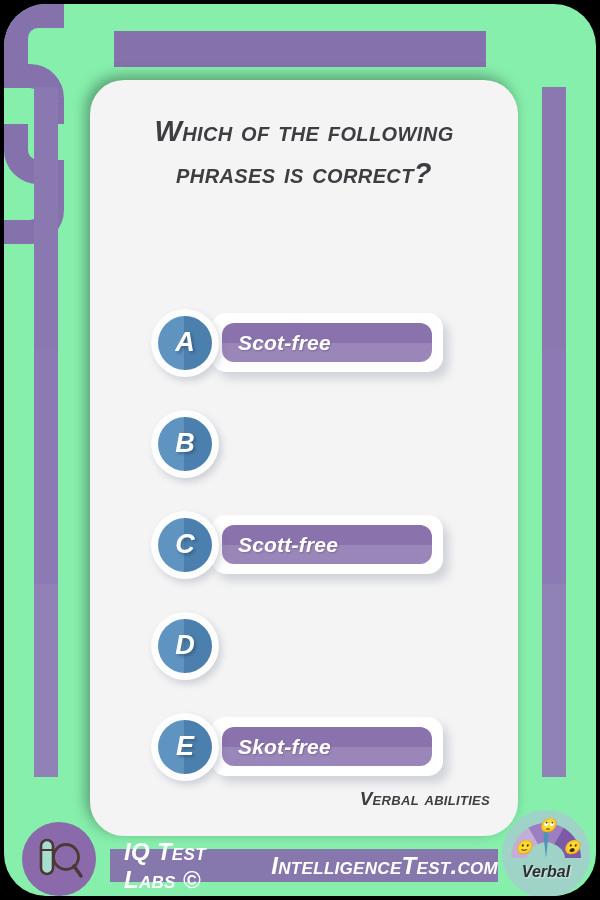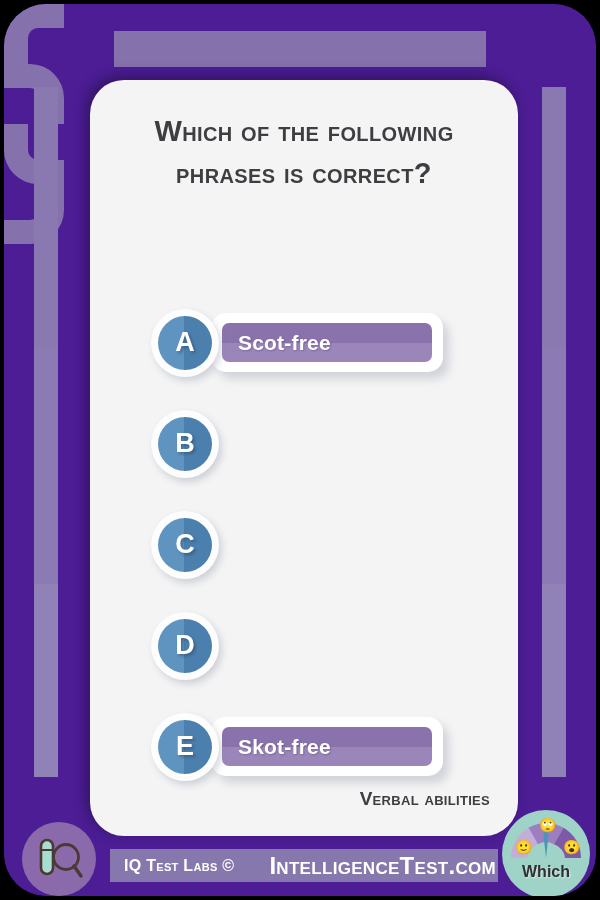--- a/index.html
+++ b/index.html
@@ -17,23 +17,24 @@
     width: 600px;
     height: 900px;
     background: #000;
   }
 
   
   .frame {
     position: absolute;
     left: 4px; top: 4px;
     width: 592px; height: 892px;
-    background: #4c1d95;
+    background: #86efac;
     border-radius: 42px;
     overflow: hidden;
+    font-style: italic;
   }
 
   
   .deco { position: absolute; background: #8572ad; }
 
   
   .deco-top-bar { left: 110px; top: 27px; width: 372px; height: 36px; }
 
   
   .deco-tl {
@@ -161,21 +162,21 @@
     border-radius: 15px;
     box-shadow: 6px 7px 8px rgba(120,130,145,0.28);
     display: flex;
     align-items: center;
     z-index: 2;
   }
   .pill {
     margin: 0 11px;
     width: 210px;
     height: 39px;
-    border-radius: 7px;
+    border-radius: 12px;
     background: linear-gradient(to bottom,
       #8a72ac 0%, #8a72ac 52%,
       #9a86b9 52%, #9a86b9 100%);
     display: flex;
     align-items: center;
     padding-left: 16px;
     color: #ffffff;
     font-size: 21px;
     font-weight: bold;
     letter-spacing: 0.2px;
@@ -200,21 +201,21 @@
     position: absolute;
     left: 106px; top: 845px;
     width: 388px; height: 33px;
     background: #8677ad;
     display: flex;
     align-items: center;
     z-index: 4;
   }
   .footer-left {
     margin-left: 14px;
-    font-size: 16px;
+    font-size: 24px;
     font-variant: small-caps;
     font-weight: bold;
     color: #ffffff;
     letter-spacing: 0.3px;
   }
   .footer-right {
     margin-left: 35px;
     font-size: 24px;
     font-variant: small-caps;
     font-weight: bold;
@@ -290,20 +291,23 @@
         <div class="option-row">
           <div class="badge-wrap">
             <div class="badge">B</div>
           </div>
         </div>
 
         <div class="option-row">
           <div class="badge-wrap">
             <div class="badge">C</div>
           </div>
+          <div class="pill-wrap">
+            <div class="pill">Scott-free</div>
+          </div>
         </div>
 
         <div class="option-row">
           <div class="badge-wrap">
             <div class="badge">D</div>
           </div>
         </div>
 
         <div class="option-row">
           <div class="badge-wrap">
@@ -343,17 +347,17 @@
         <path d="M 9 48 A 35 35 0 0 1 26.5 17.7 L 36 34.2 A 16 16 0 0 0 25 48 Z" fill="#c2aed6"></path>
         <path d="M 26.5 17.7 A 35 35 0 0 1 61.5 17.7 L 52 34.2 A 16 16 0 0 0 36 34.2 Z" fill="#9b7fc0"></path>
         <path d="M 61.5 17.7 A 35 35 0 0 1 79 48 L 63 48 A 16 16 0 0 0 52 34.2 Z" fill="#7d5aa8"></path>
 
         <path d="M 44 48 L 41.4 24 L 44 19 L 46.6 24 Z" fill="#4e93b8"></path>
       </svg>
       
       <div style="position:absolute;left:13px;top:30px;font-size:14px;line-height:1;">🙂</div>
       <div style="position:absolute;left:37px;top:8px;font-size:14px;line-height:1;">🙄</div>
       <div style="position:absolute;left:61px;top:30px;font-size:14px;line-height:1;">😮</div>
-      <div class="gauge-label">Which</div>
+      <div class="gauge-label">Verbal</div>
     </div>
 
   </div>
 </div>
 
 </body></html>

